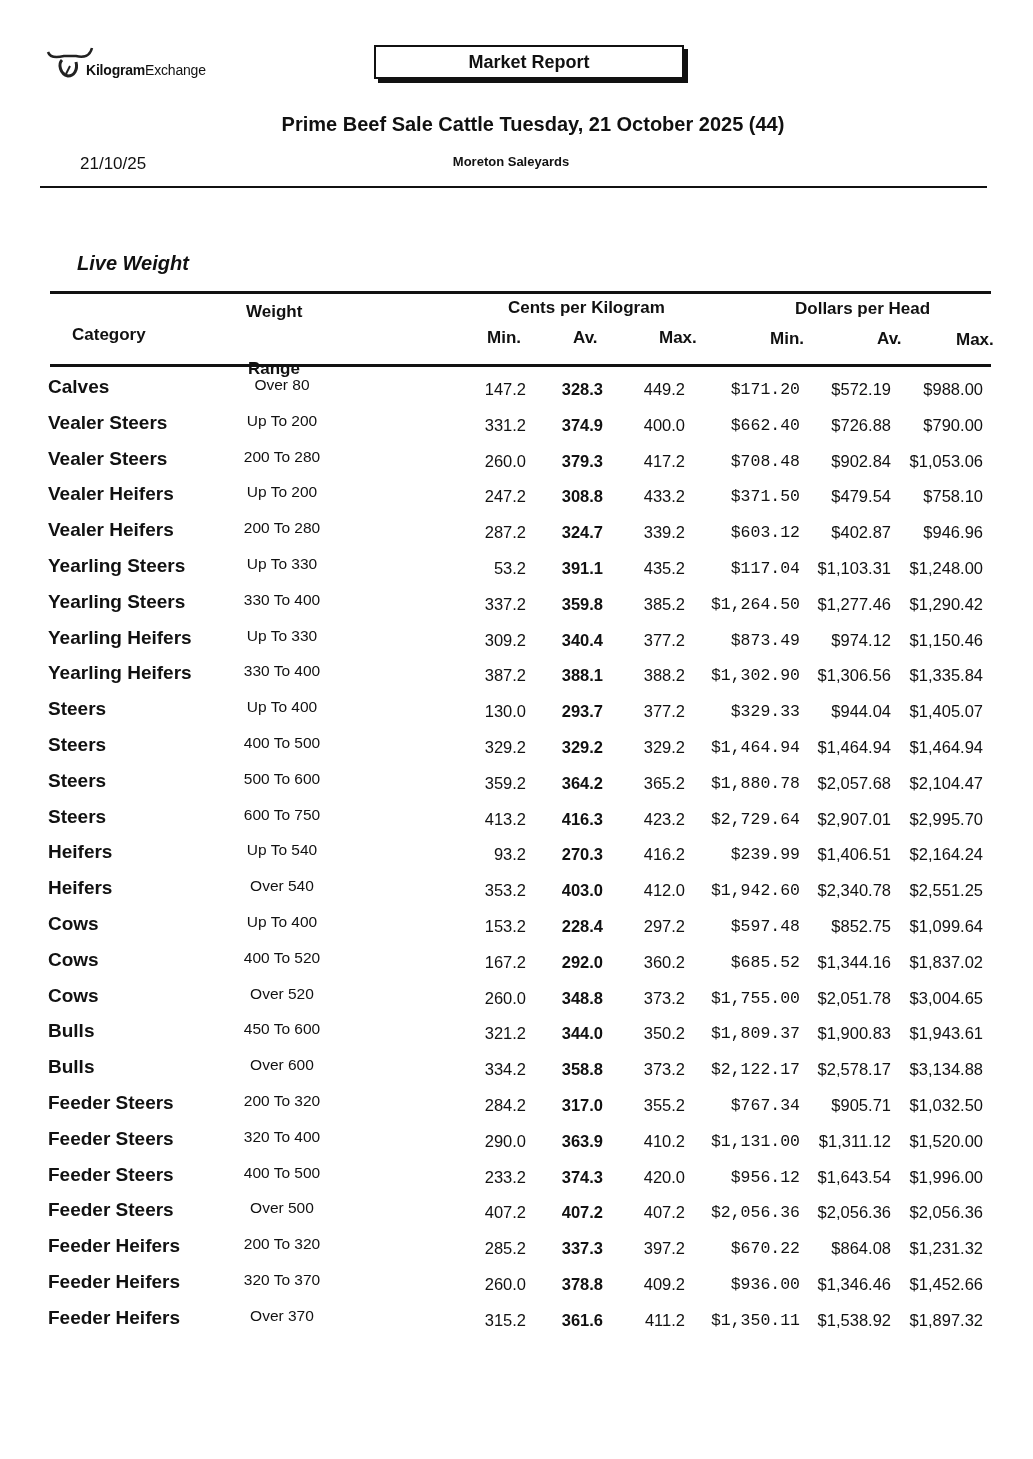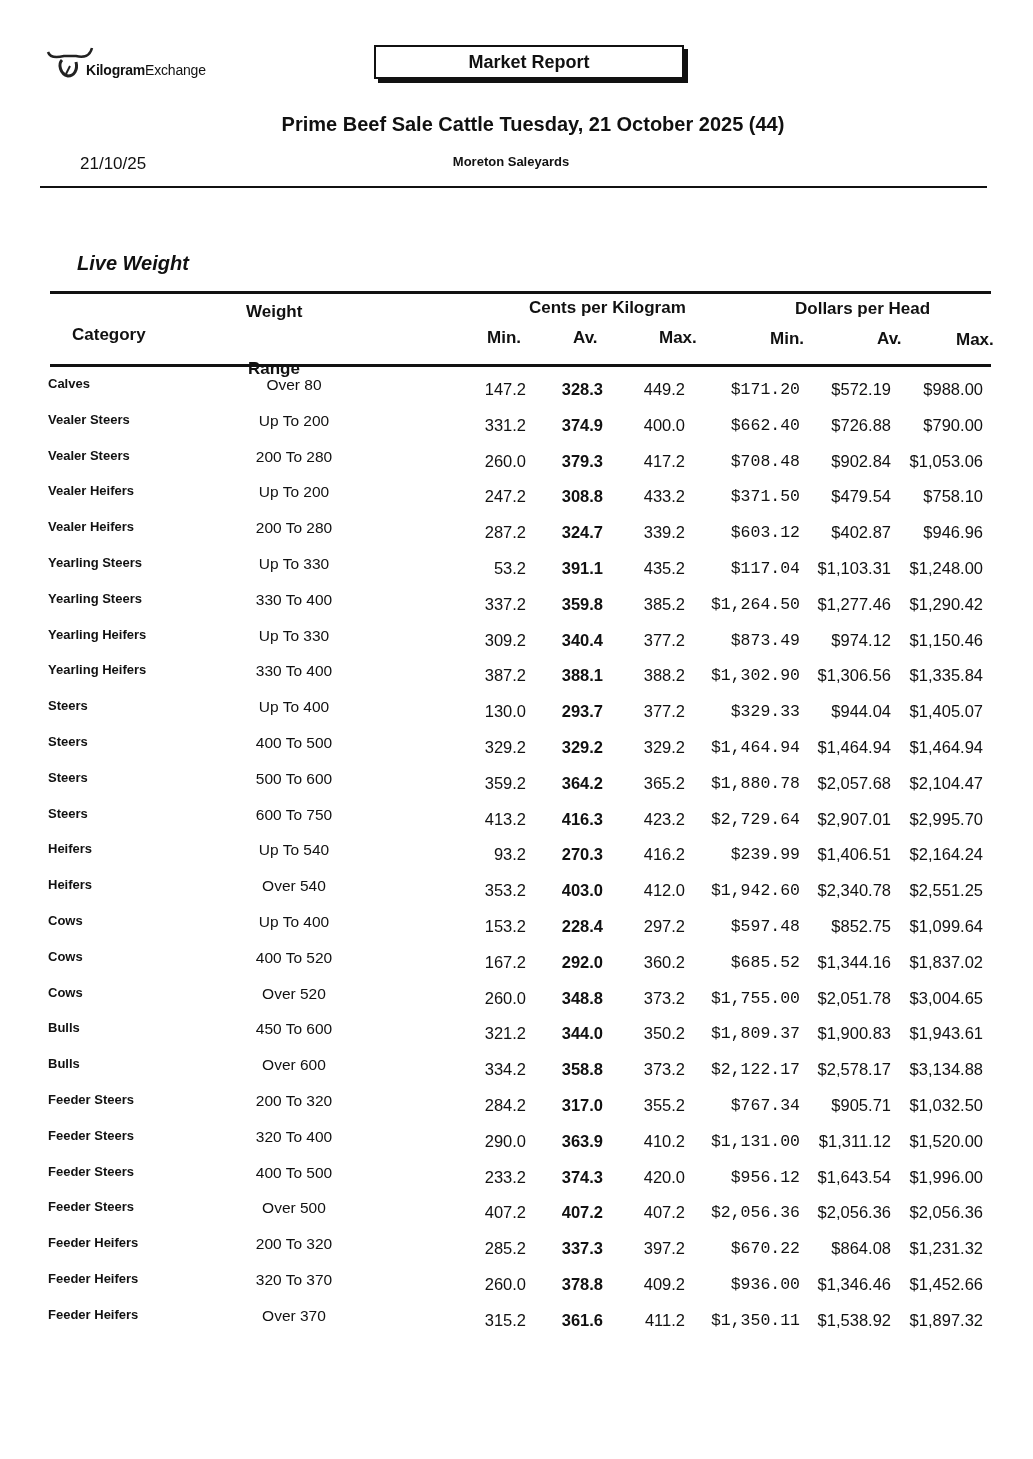--- a/index.html
+++ b/index.html
@@ -20,22 +20,22 @@
   .title { position: absolute; left: 0; width: 1066px; top: 113px; text-align: center; font-size: 20px; font-weight: bold; }
   .subtitle { position: absolute; left: 0; width: 1022px; top: 154px; text-align: center; font-size: 13px; font-weight: bold; }
   .rule-top { position: absolute; left: 40px; top: 186px; width: 947px; height: 2px; background: #111; }
   .section { position: absolute; left: 77px; top: 252px; font-size: 20px; font-weight: bold; font-style: italic; }
   .rule-h1 { position: absolute; left: 50px; top: 291px; width: 941px; height: 3px; background: #111; }
   .rule-h2 { position: absolute; left: 50px; top: 364px; width: 941px; height: 3px; background: #111; }
   .hdr { position: absolute; font-weight: bold; font-size: 17px; }
   .rows { position: absolute; left: 0; top: 372px; width: 1033px; }
   .row { position: relative; height: 35.8px; font-size: 16.5px; }
   .row span { position: absolute; top: 8px; }
-  .c-cat { left: 48px; font-weight: bold; font-size: 13px; top: 4px !important; }
-  .c-rng { left: 238px; width: 112px; text-align: center; font-size: 15.5px; top: 4px !important; }
+  .c-cat { left: 48px; font-weight: bold; font-size: 19px; top: 4px !important; }
+  .c-rng { left: 226px; width: 112px; text-align: center; font-size: 15.5px; top: 4px !important; }
   .c-n { text-align: right; }
   .c1 { left: 440px; width: 86px; }
   .c2 { left: 520px; width: 83px; font-weight: bold; }
   .c3 { left: 600px; width: 85px; }
   .c4 { left: 690px; width: 110px; font-family: Liberation Mono, monospace; }
   .c5 { left: 785px; width: 106px; }
   .c6 { left: 880px; width: 103px; }
 </style>
 </head>
 <body>
@@ -56,21 +56,21 @@
 <div class="subtitle">Moreton Saleyards</div>
 <div class="rule-top"></div>
 
 <div class="section">Live Weight</div>
 
 <div class="rule-h1"></div>
 
 <div class="hdr" style="left:72px; top:325px;">Category</div>
 <div class="hdr" style="left:246px; top:302px;">Weight</div>
 <div class="hdr" style="left:248px; top:323px;margin-top:36px;">Range</div>
-<div class="hdr" style="left:508px; top:298px;margin-left:21px;">Cents per Kilogram</div>
+<div class="hdr" style="left:508px; top:298px;">Cents per Kilogram</div>
 <div class="hdr" style="left:795px; top:299px;">Dollars per Head</div>
 <div class="hdr" style="left:487px; top:328px;">Min.</div>
 <div class="hdr" style="left:573px; top:328px;">Av.</div>
 <div class="hdr" style="left:659px; top:328px;">Max.</div>
 <div class="hdr" style="left:770px; top:329px;">Min.</div>
 <div class="hdr" style="left:877px; top:329px;">Av.</div>
 <div class="hdr" style="left:956px; top:330px;">Max.</div>
 
 <div class="rule-h2"></div>
 

